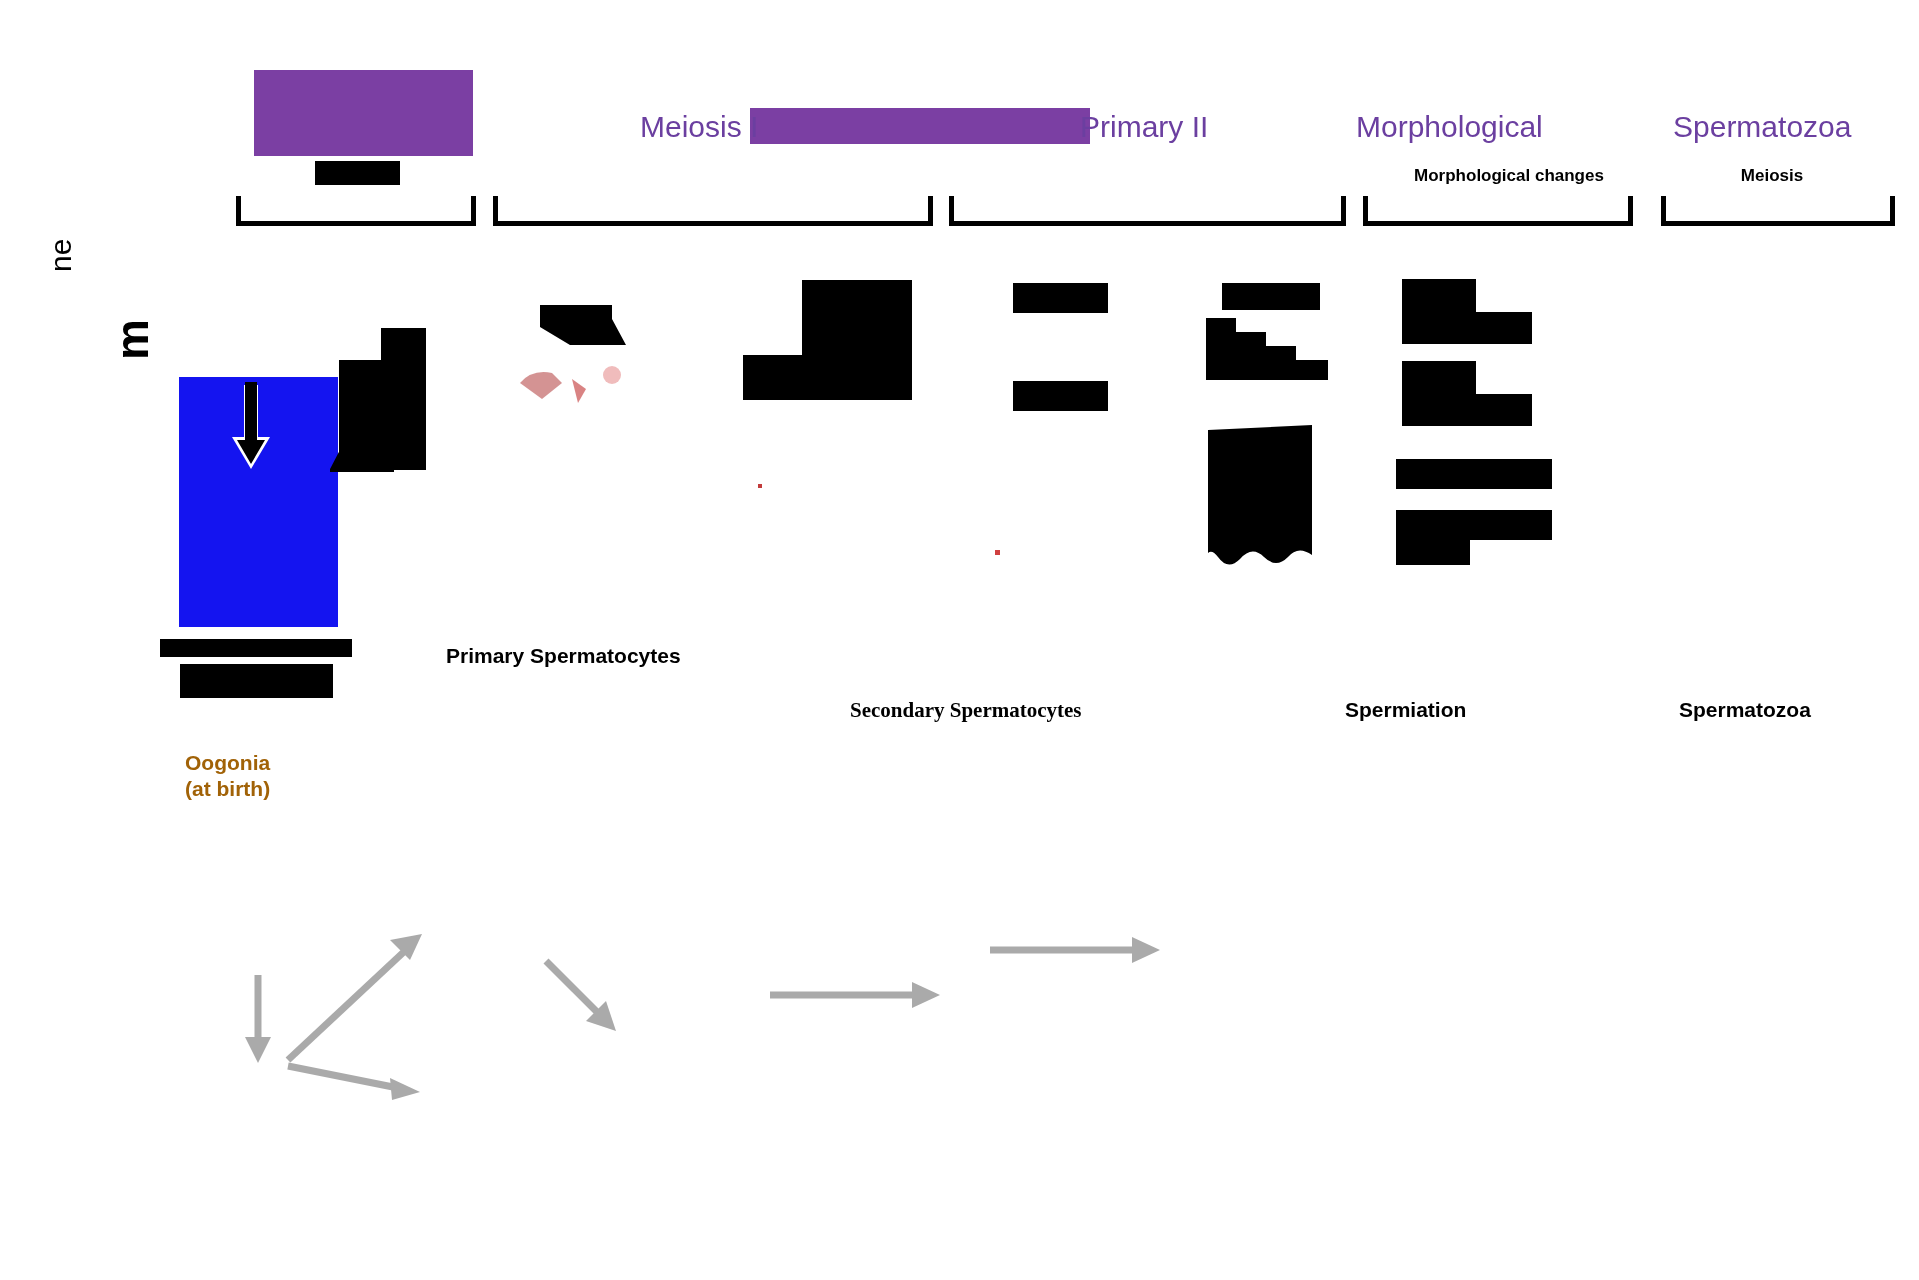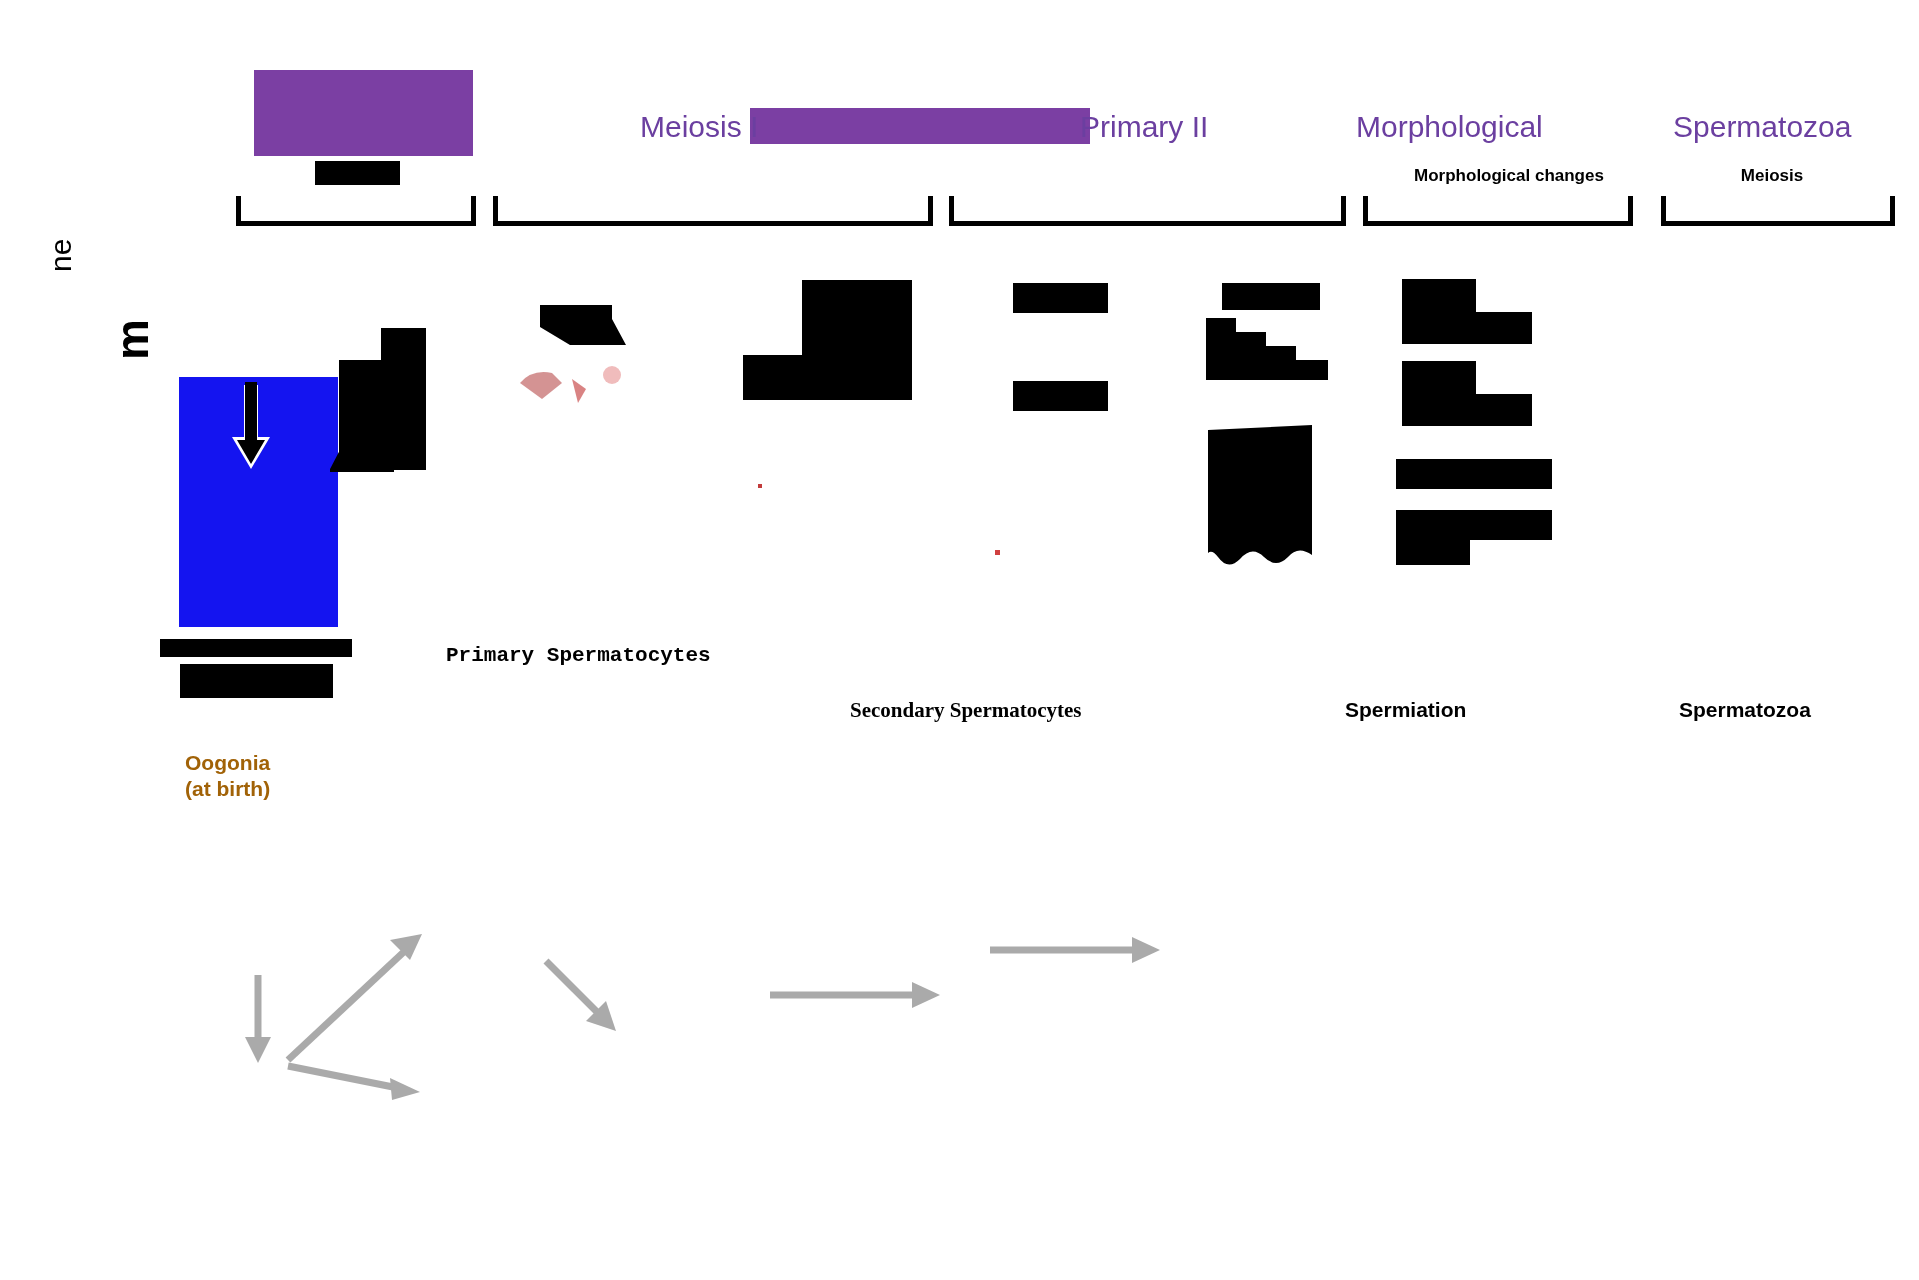--- a/index.html
+++ b/index.html
@@ -154,21 +154,21 @@
   </svg>
 
   <div class="abs black-block" style="left:1402px; top:279px; width:74px; height:65px;"></div>
   <div class="abs black-block" style="left:1402px; top:312px; width:130px; height:32px;"></div>
   <div class="abs black-block" style="left:1402px; top:361px; width:74px; height:65px;"></div>
   <div class="abs black-block" style="left:1402px; top:394px; width:130px; height:32px;"></div>
   <div class="abs black-block" style="left:1396px; top:459px; width:156px; height:30px;"></div>
   <div class="abs black-block" style="left:1396px; top:510px; width:74px; height:55px;"></div>
   <div class="abs black-block" style="left:1396px; top:510px; width:156px; height:30px;"></div>
 
-  <div class="abs cell-label" style="left:446px; top:644px;font-family:Liberation Mono, monospace;">Primary Spermatocytes</div>
+  <div class="abs cell-label" style="left:446px; top:644px;">Primary Spermatocytes</div>
 
   <div class="abs cell-label" style="left:850px; top:698px;font-family:Liberation Serif, serif;">Secondary Spermatocytes</div>
 
   <div class="abs cell-label" style="left:1345px; top:698px;">Spermiation</div>
 
   <div class="abs cell-label" style="left:1679px; top:698px;">Spermatozoa</div>
 
   <div class="abs cell-label grey" style="left:185px; top:750px;">
     <div>Oogonia</div>
     <div>(at birth)</div>

